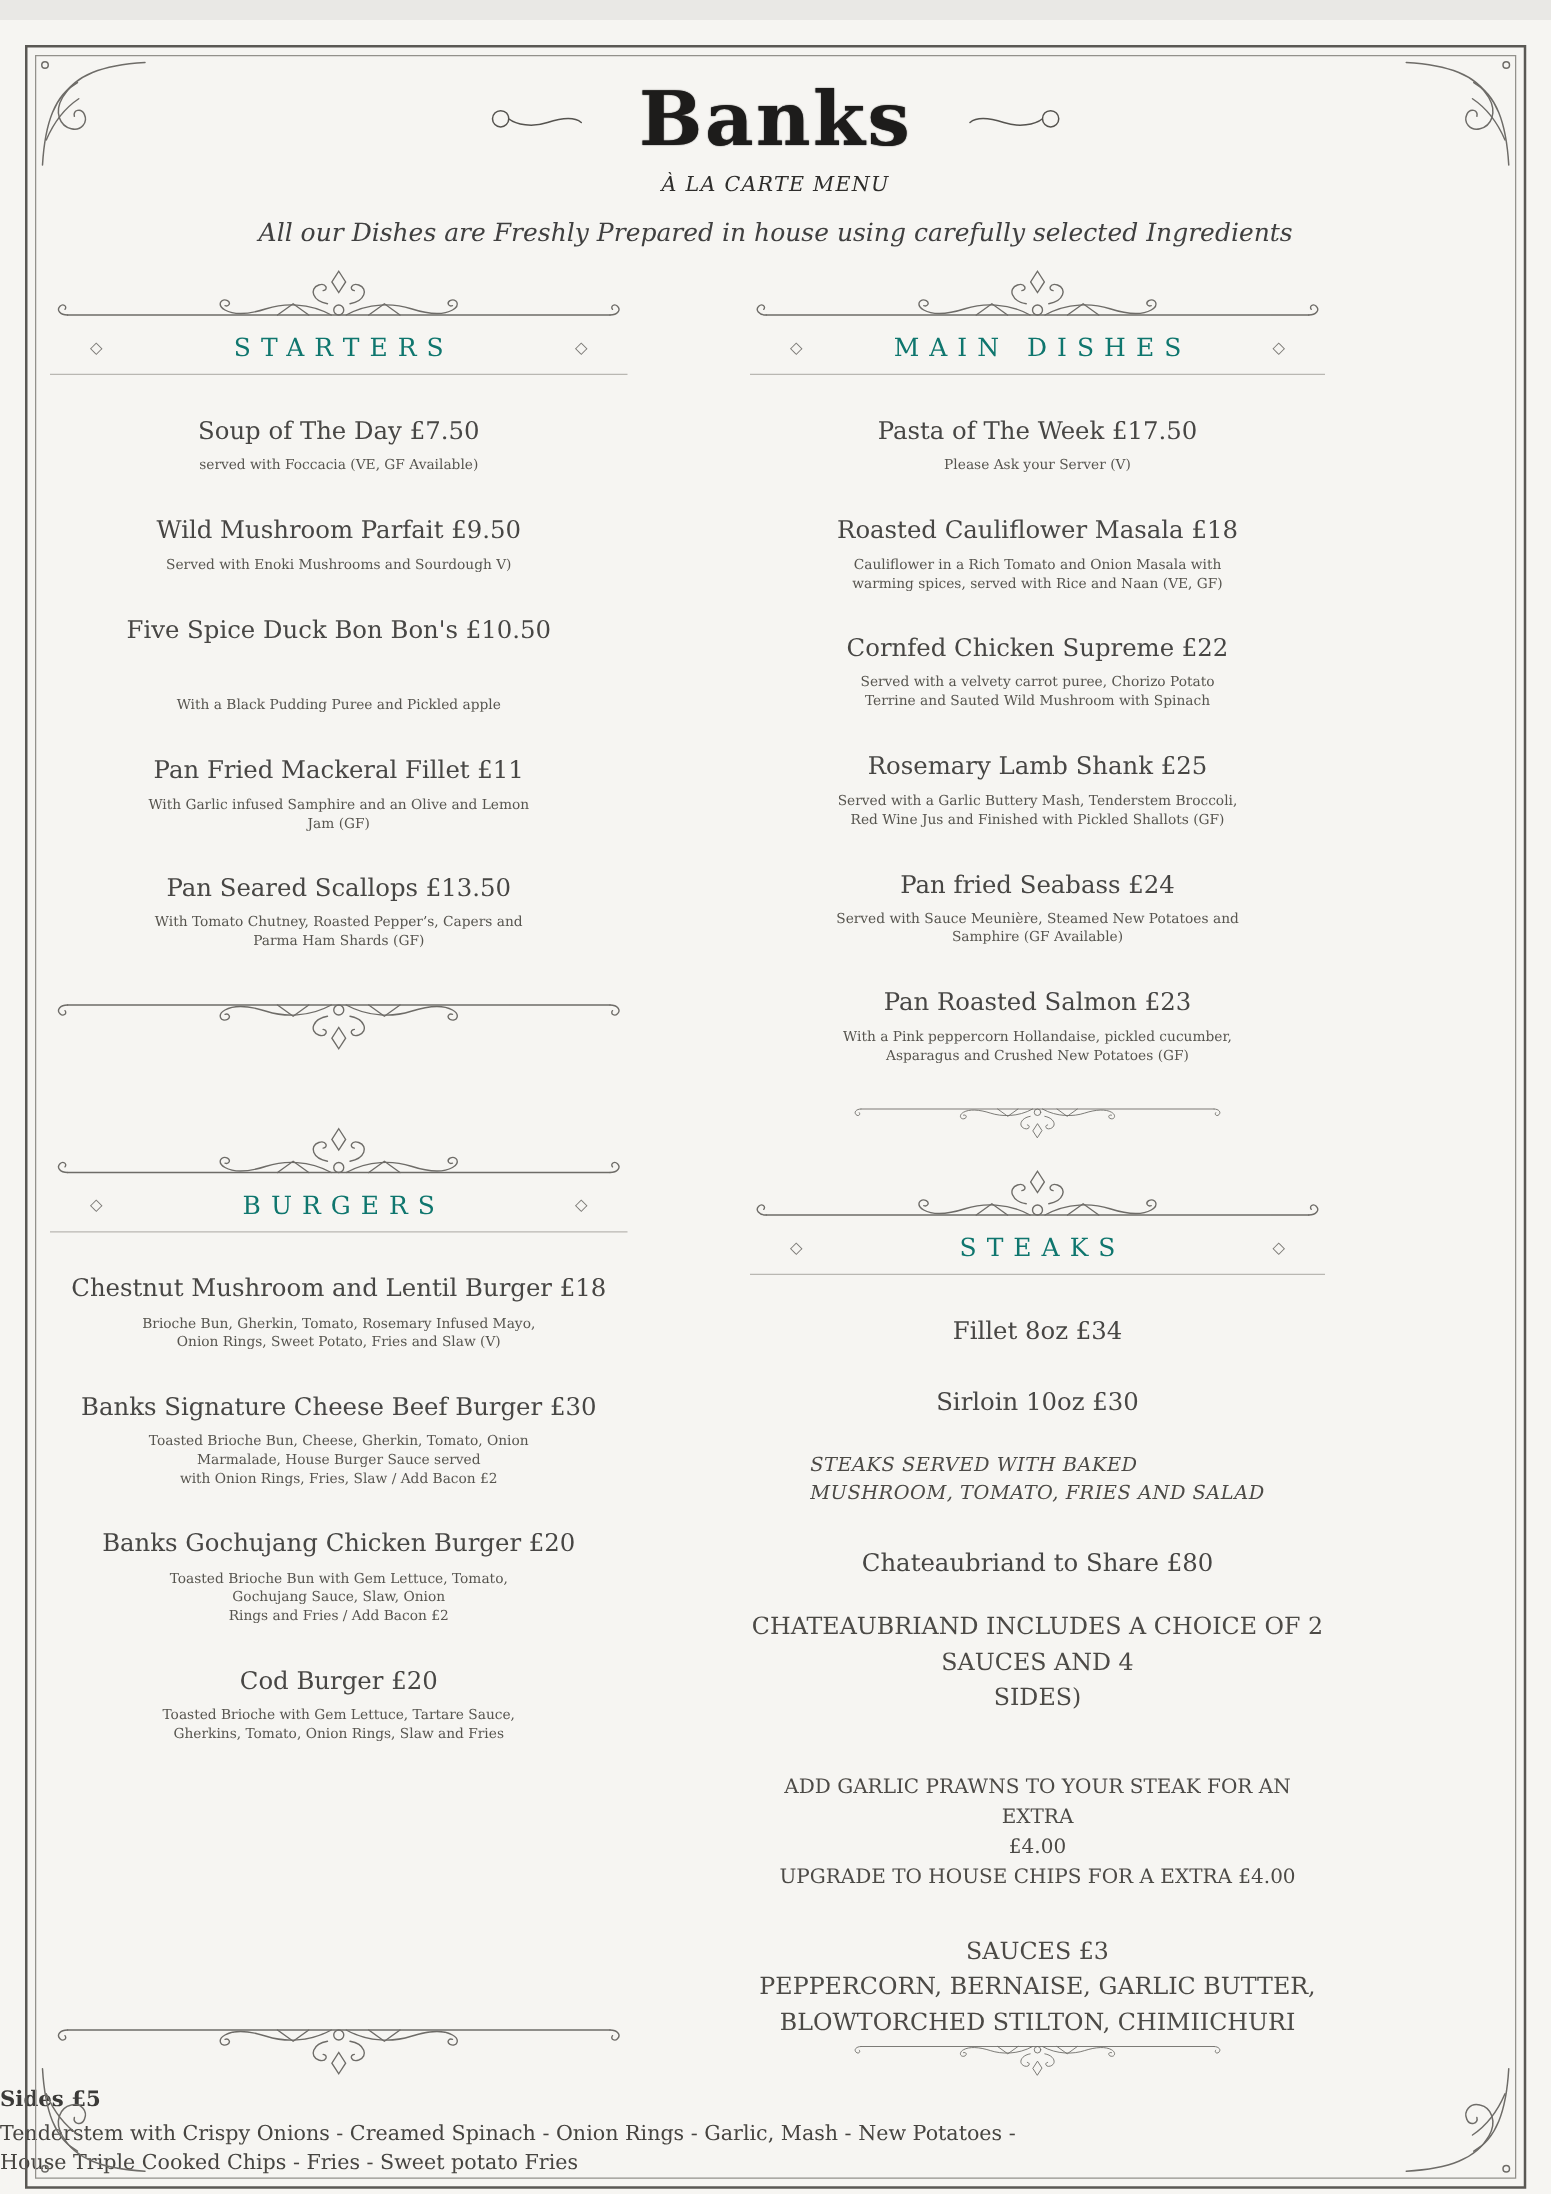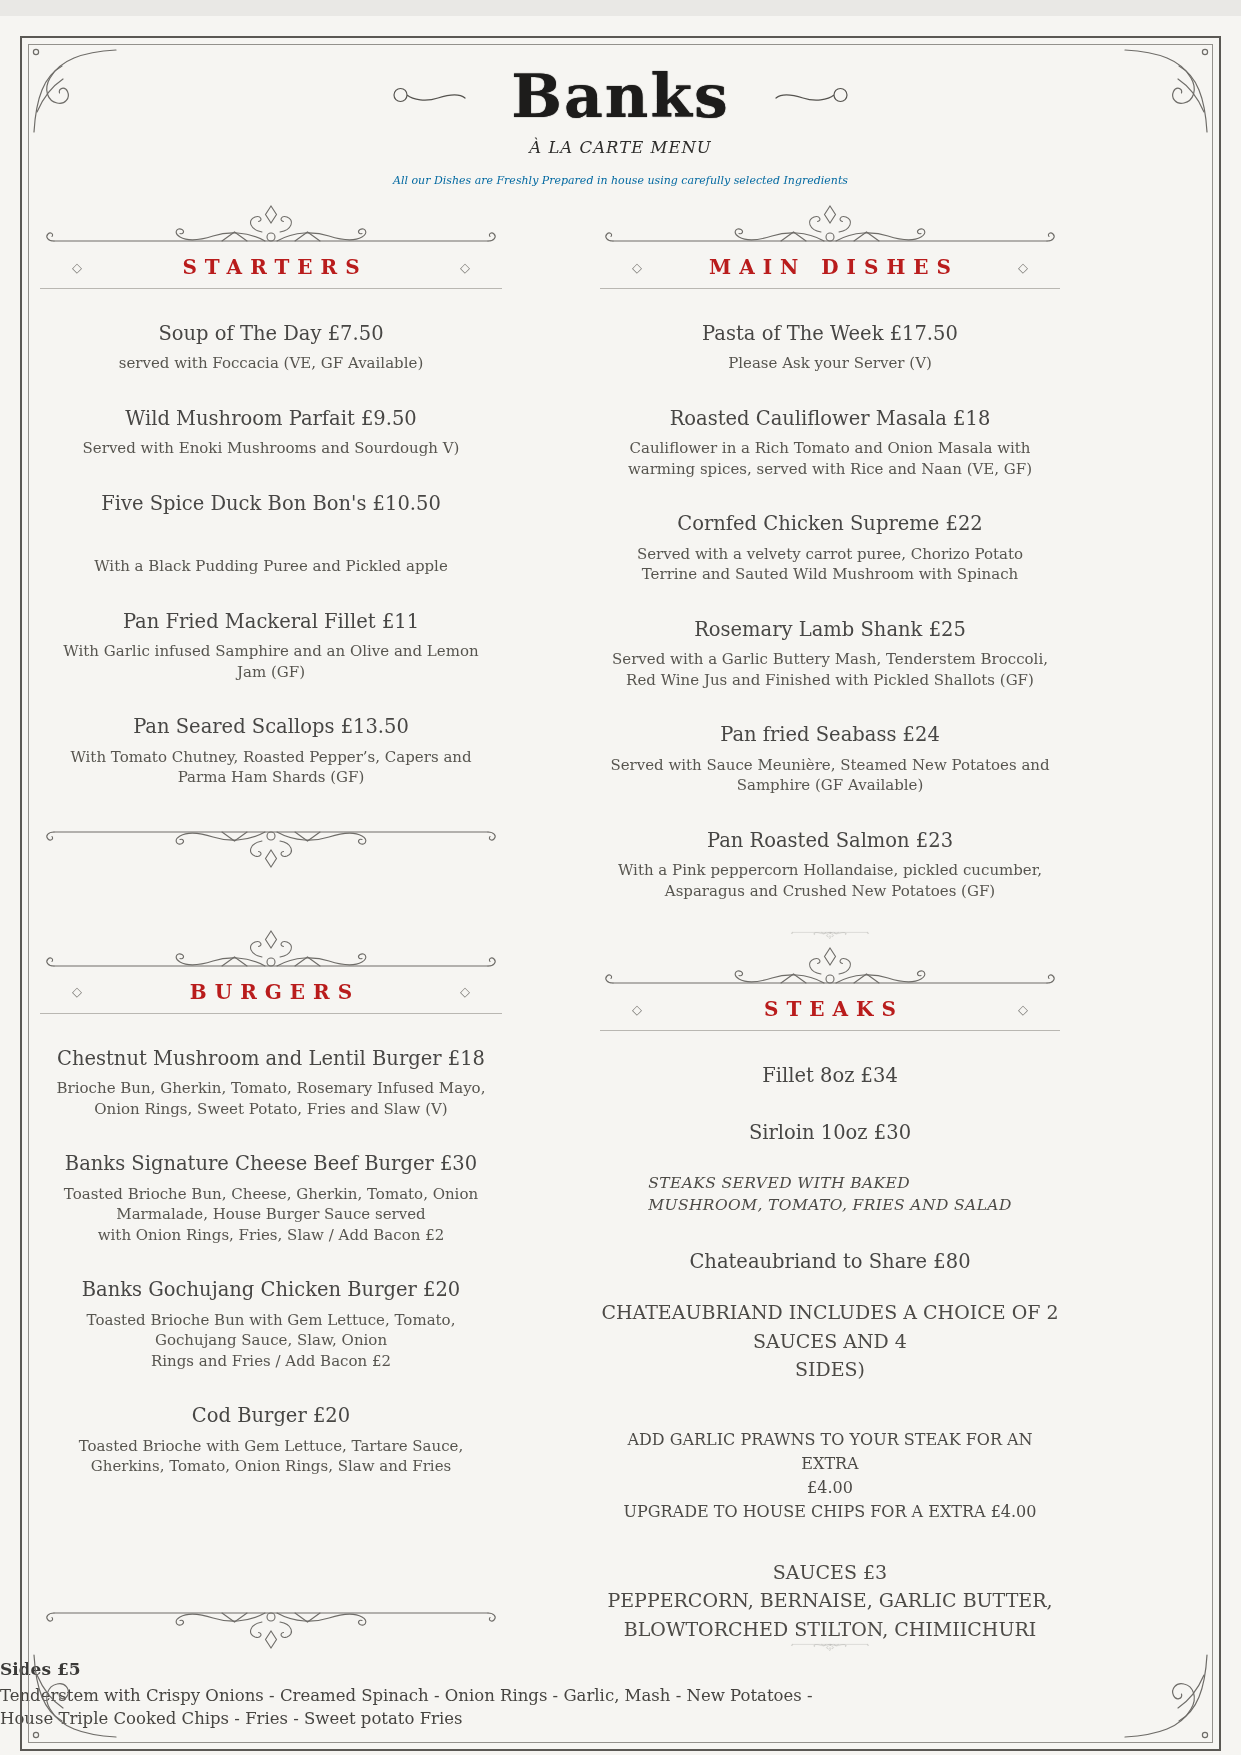--- a/index.html
+++ b/index.html
@@ -29,41 +29,41 @@
   .corner.bl{bottom:24px;left:24px;transform:scaleY(-1);}
   .corner.br{bottom:24px;right:24px;transform:scale(-1,-1);}
   
   .header{position:relative;padding-top:40px;text-align:center;}
   .title-row{display:flex;align-items:center;justify-content:center;gap:40px;height:80px;}
   .brand{font-size:60px;font-weight:700;letter-spacing:2px;color:#1d1c1b;
          text-shadow:0 0 1px #1d1c1b;}
   .swash{width:86px;height:32px;color:#55534f;}
   .swash.right{transform:scaleX(-1);}
   .subtitle{font-style:italic;font-size:16.5px;letter-spacing:1px;color:#2e2d2b;margin-top:2px;}
-  .tagline{font-style:italic;font-size:11px;color:#0369a1;margin-top:17px;}
+  .tagline{font-style:italic;font-size:20px;color:#404040;margin-top:17px;}
   
   .columns{display:flex;justify-content:space-between;align-items:stretch;
            padding:0 181px 0 40px;margin-top:16px;height:1448px;}
   .col{width:462px;display:flex;flex-direction:column;}
   .col.right{width:460px;}
   
   .divider{width:100%;height:46px;display:block;color:var(--ornament);}
   .divider.flip{transform:scaleY(-1);}
   .head-row{display:flex;align-items:center;justify-content:space-between;
             padding:6px 32px 0 32px;}
   .dia{font-family:"DejaVu Sans",sans-serif;font-size:13px;color:#7a7874;line-height:1;}
-  .heading{font-size:20px;font-weight:700;letter-spacing:8px;color:#b91c1c;
+  .heading{font-size:20px;font-weight:400;letter-spacing:8px;color:#0f766e;
            text-indent:8px;}
   .sec-rule{border:none;border-top:1px solid var(--rule);margin-top:9px;width:100%;}
   .sec-gap{height:58px;}
   .col-end{margin-top:auto;}
   
   .menu-item{text-align:center;margin-top:33px;}
   .item-name{font-size:19.5px;color:#474644;line-height:1.25;}
-  .item-desc{font-size:15px;color:#57554f;margin-top:7px;line-height:1.37;white-space:pre-line;}
+  .item-desc{font-size:11px;color:#57554f;margin-top:7px;line-height:1.37;white-space:pre-line;}
   .note-italic{font-style:italic;font-size:15.5px;color:#4c4a46;letter-spacing:.4px;
                text-align:left;margin:26px auto 0;max-width:370px;line-height:1.45;white-space:pre-line;}
   .note-caps{font-size:19px;color:#4c4a46;text-align:center;margin-top:24px;
              line-height:1.5;white-space:pre-line;}
   .note-caps.wide{margin-top:44px;font-size:16px;}
   
   .sides{text-align:left;margin-top:8px;}
   .sides-title{font-size:17px;font-weight:700;color:#3b3a38;}
   .sides-lines{font-size:16.5px;color:#464440;margin-top:5px;line-height:1.42;white-space:pre-line;}
   .defs-holder{position:absolute;width:0;height:0;overflow:hidden;}

